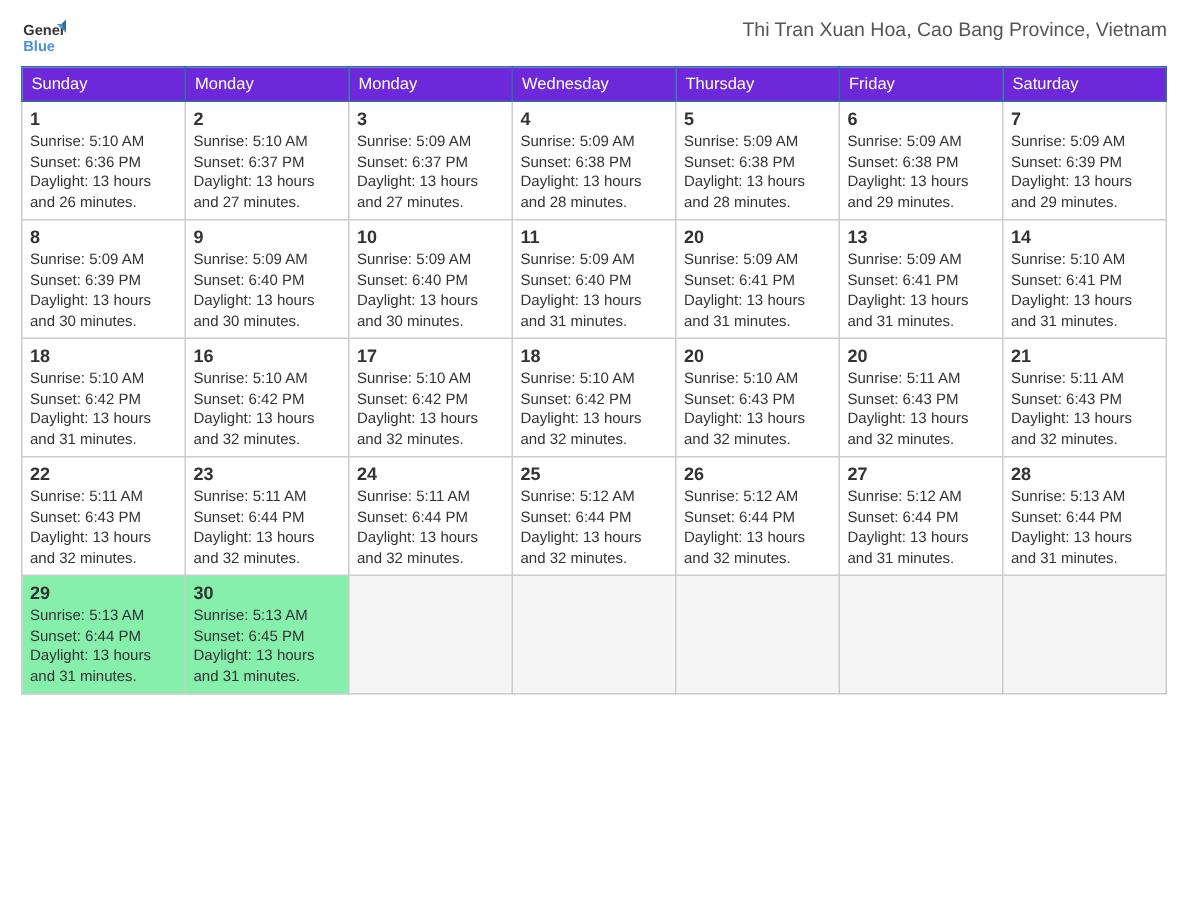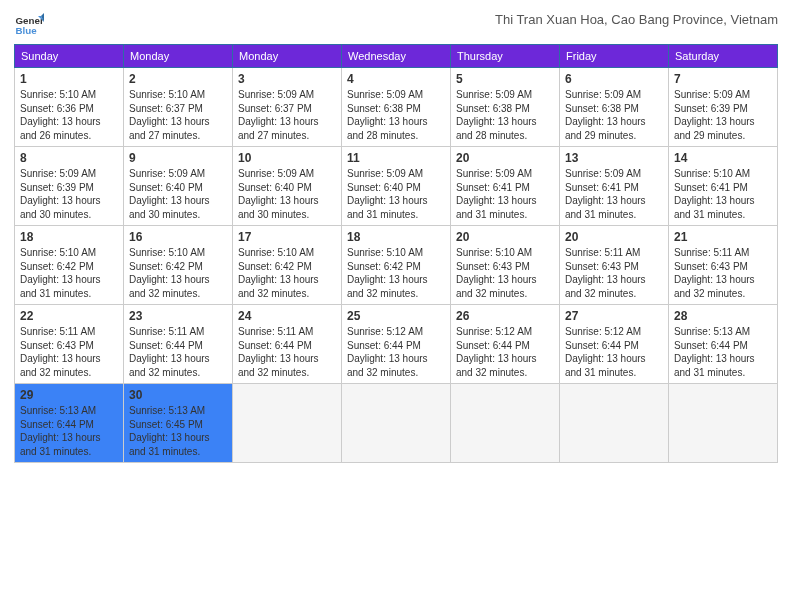--- a/index.html
+++ b/index.html
@@ -60,21 +60,21 @@
     }
     .calendar td {
       border: 1px solid #ccc;
       vertical-align: top;
       padding: 4px 5px;
       width: calc(100%/7);
       height: 78px;
       background: #fff;
     }
     .calendar tr:last-child td {
-      background: #3b82f6;
+      background: #86efac;
     }
     .day-number {
       font-size: 12px;
       font-weight: bold;
       color: #333;
       display: block;
       margin-bottom: 2px;
     }
     .day-info {
       font-size: 10px;

